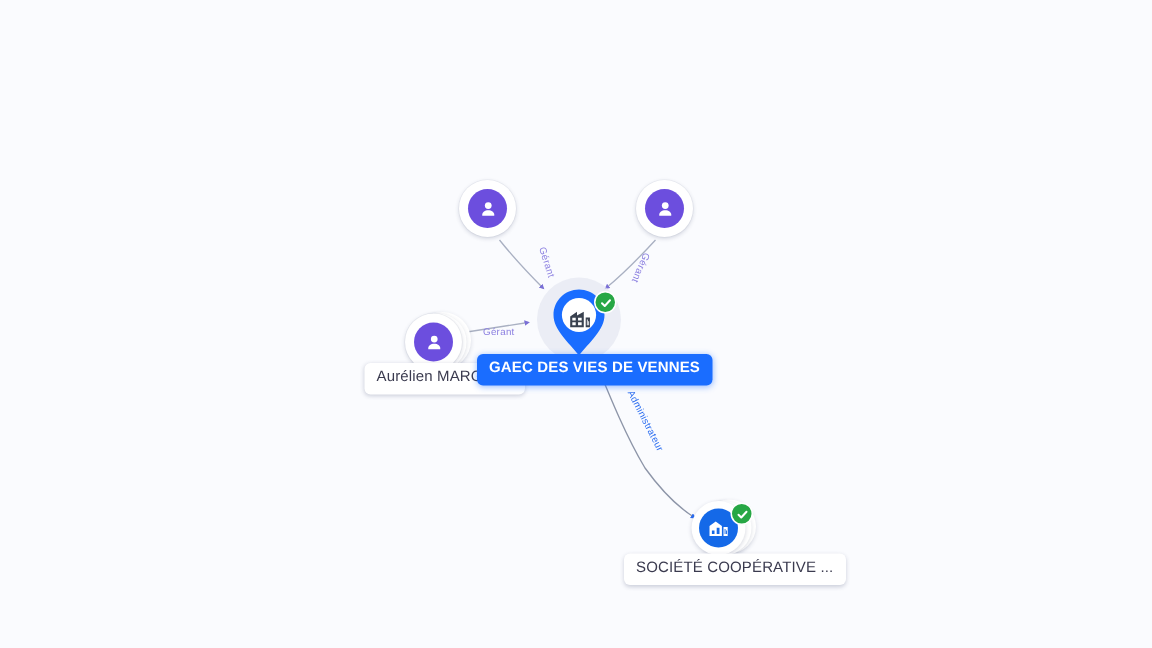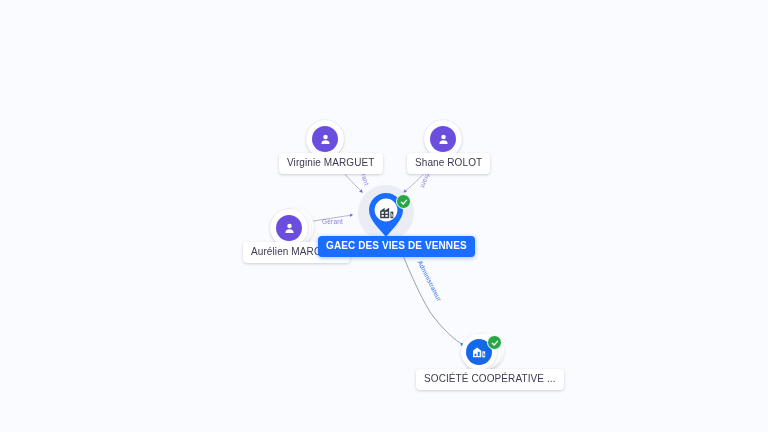--- a/index.html
+++ b/index.html
@@ -216,33 +216,31 @@
   <div class="node" style="left:325px; top:139px;">
     <div class="person-ring">
       <div class="person-avatar">
         <svg width="15" height="15" viewBox="0 0 24 24" fill="#ffffff">
           <circle cx="12" cy="8" r="3.6"></circle>
           <path d="M12 13c-3.6 0-6.4 2.1-6.4 4.6V19h12.8v-1.4C18.4 15.1 15.6 13 12 13z"></path>
         </svg>
       </div>
     </div>
   </div>
-  <div class="node-label" style="left:279px; top:153px;">Virginie MARGUET</div>
 
   <div class="node" style="left:443px; top:139px;">
     <div class="person-ring">
       <div class="person-avatar">
         <svg width="15" height="15" viewBox="0 0 24 24" fill="#ffffff">
           <circle cx="12" cy="8" r="3.6"></circle>
           <path d="M12 13c-3.6 0-6.4 2.1-6.4 4.6V19h12.8v-1.4C18.4 15.1 15.6 13 12 13z"></path>
         </svg>
       </div>
     </div>
   </div>
-  <div class="node-label" style="left:407px; top:153px;">Shane ROLOT</div>
 
   <div class="node" style="left:289px; top:228px;">
     <div class="stack s1"></div>
     <div class="stack s2"></div>
     <div class="person-ring">
       <div class="person-avatar">
         <svg width="15" height="15" viewBox="0 0 24 24" fill="#ffffff">
           <circle cx="12" cy="8" r="3.6"></circle>
           <path d="M12 13c-3.6 0-6.4 2.1-6.4 4.6V19h12.8v-1.4C18.4 15.1 15.6 13 12 13z"></path>
         </svg>

